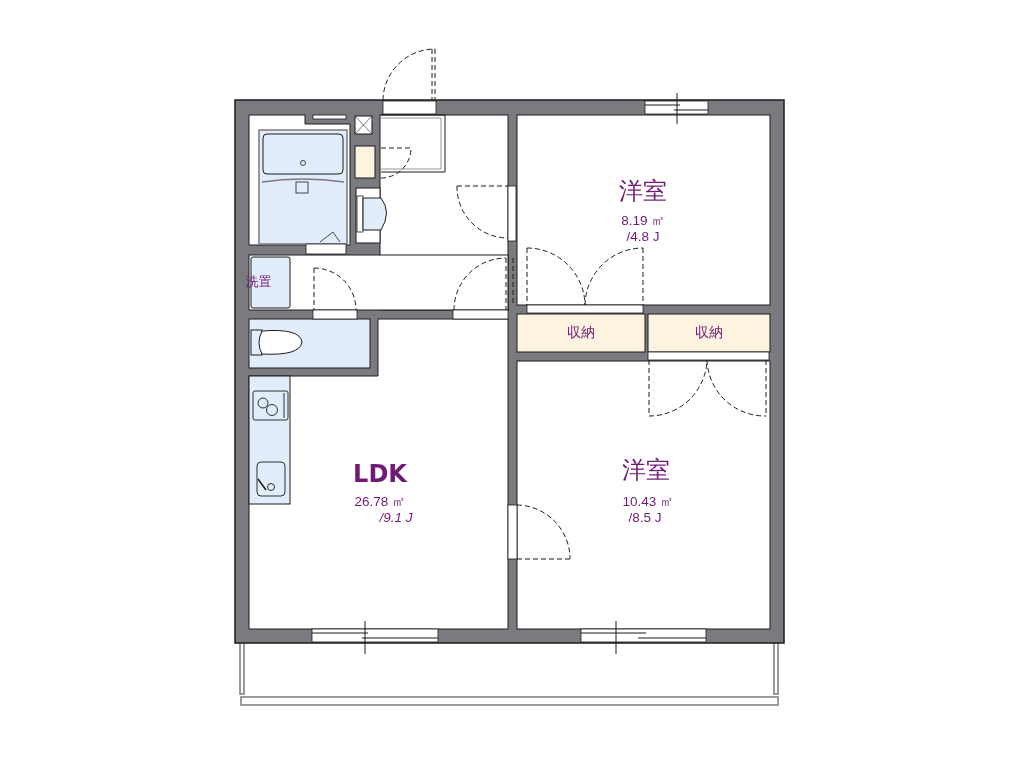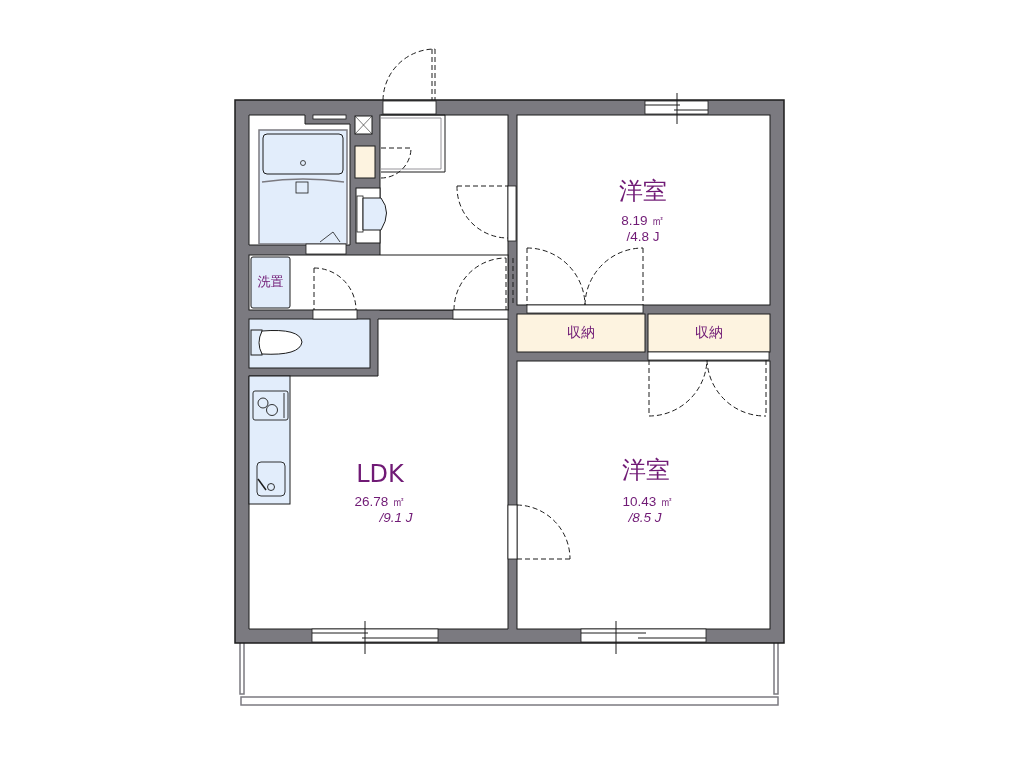--- a/index.html
+++ b/index.html
@@ -149,24 +149,24 @@
 
     <line x1="517" y1="559" x2="570" y2="559"></line>
     <path d="M517 505 A54 54 0 0 1 570 559"></path>
   </g>
 </svg>
 
 <div class="lbl room-name" style="left:588px; top:179px; width:110px;">洋室</div>
 <div class="lbl room-area" style="left:588px; top:213px; width:110px;">8.19 ㎡</div>
 <div class="lbl room-area" style="left:588px; top:229px; width:110px;">/4.8 J</div>
 
-<div class="lbl room-name" style="left:325px; top:462px; width:110px;">LDK</div>
+<div class="lbl room-name" style="left:325px; top:462px; width:110px;font-weight:bold;">LDK</div>
 <div class="lbl room-area" style="left:325px; top:494px; width:110px;">26.78 ㎡</div>
 <div class="lbl room-area" style="left:341px; top:510px; width:110px;font-style:italic;">/9.1 J</div>
 
 <div class="lbl room-name" style="left:591px; top:458px; width:110px;">洋室</div>
 <div class="lbl room-area" style="left:593px; top:494px; width:110px;">10.43 ㎡</div>
-<div class="lbl room-area" style="left:590px; top:510px; width:110px;font-style:italic;">/8.5 J</div>
+<div class="lbl room-area" style="left:590px; top:510px; width:110px;">/8.5 J</div>
 
 <div class="lbl small-lbl" style="left:517px; top:326px; width:128px;">収納</div>
 <div class="lbl small-lbl" style="left:648px; top:326px; width:122px;">収納</div>
 
-<div class="lbl tiny-lbl" style="left:251px; top:275px; width:39px;">洗置</div>
+<div class="lbl tiny-lbl" style="left:239px; top:275px; width:39px;">洗置</div>
 
 </body></html>

